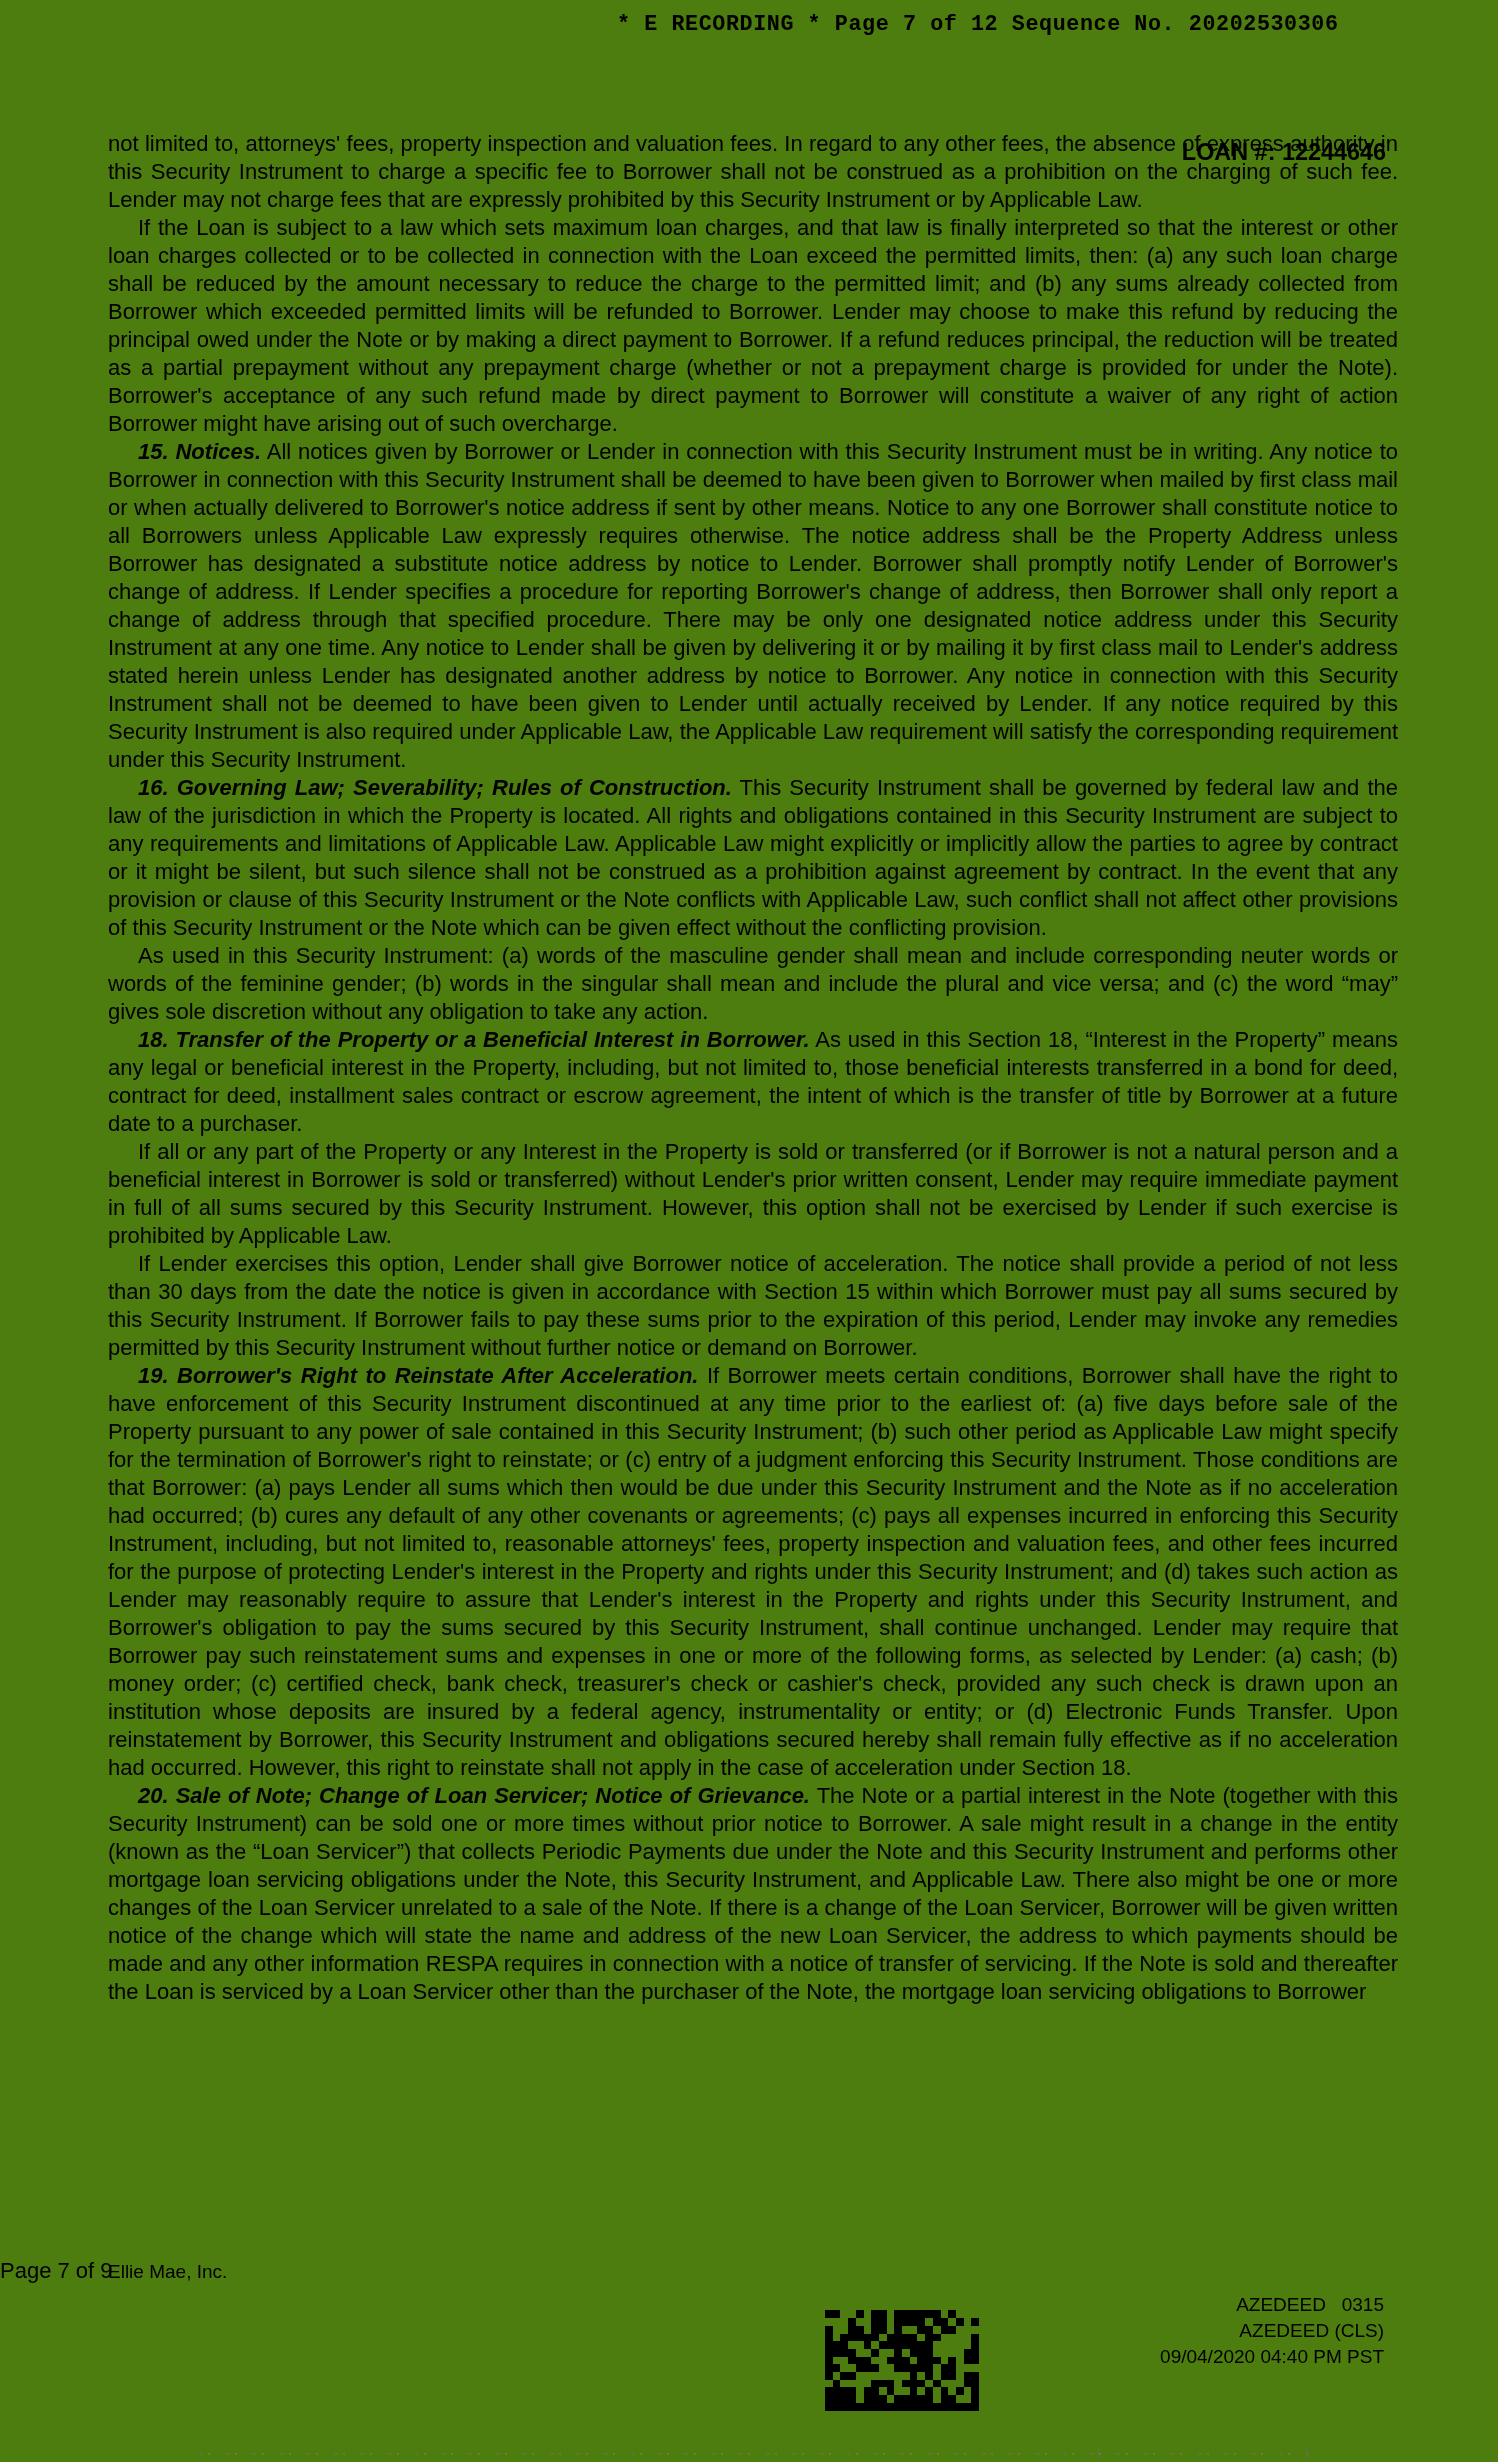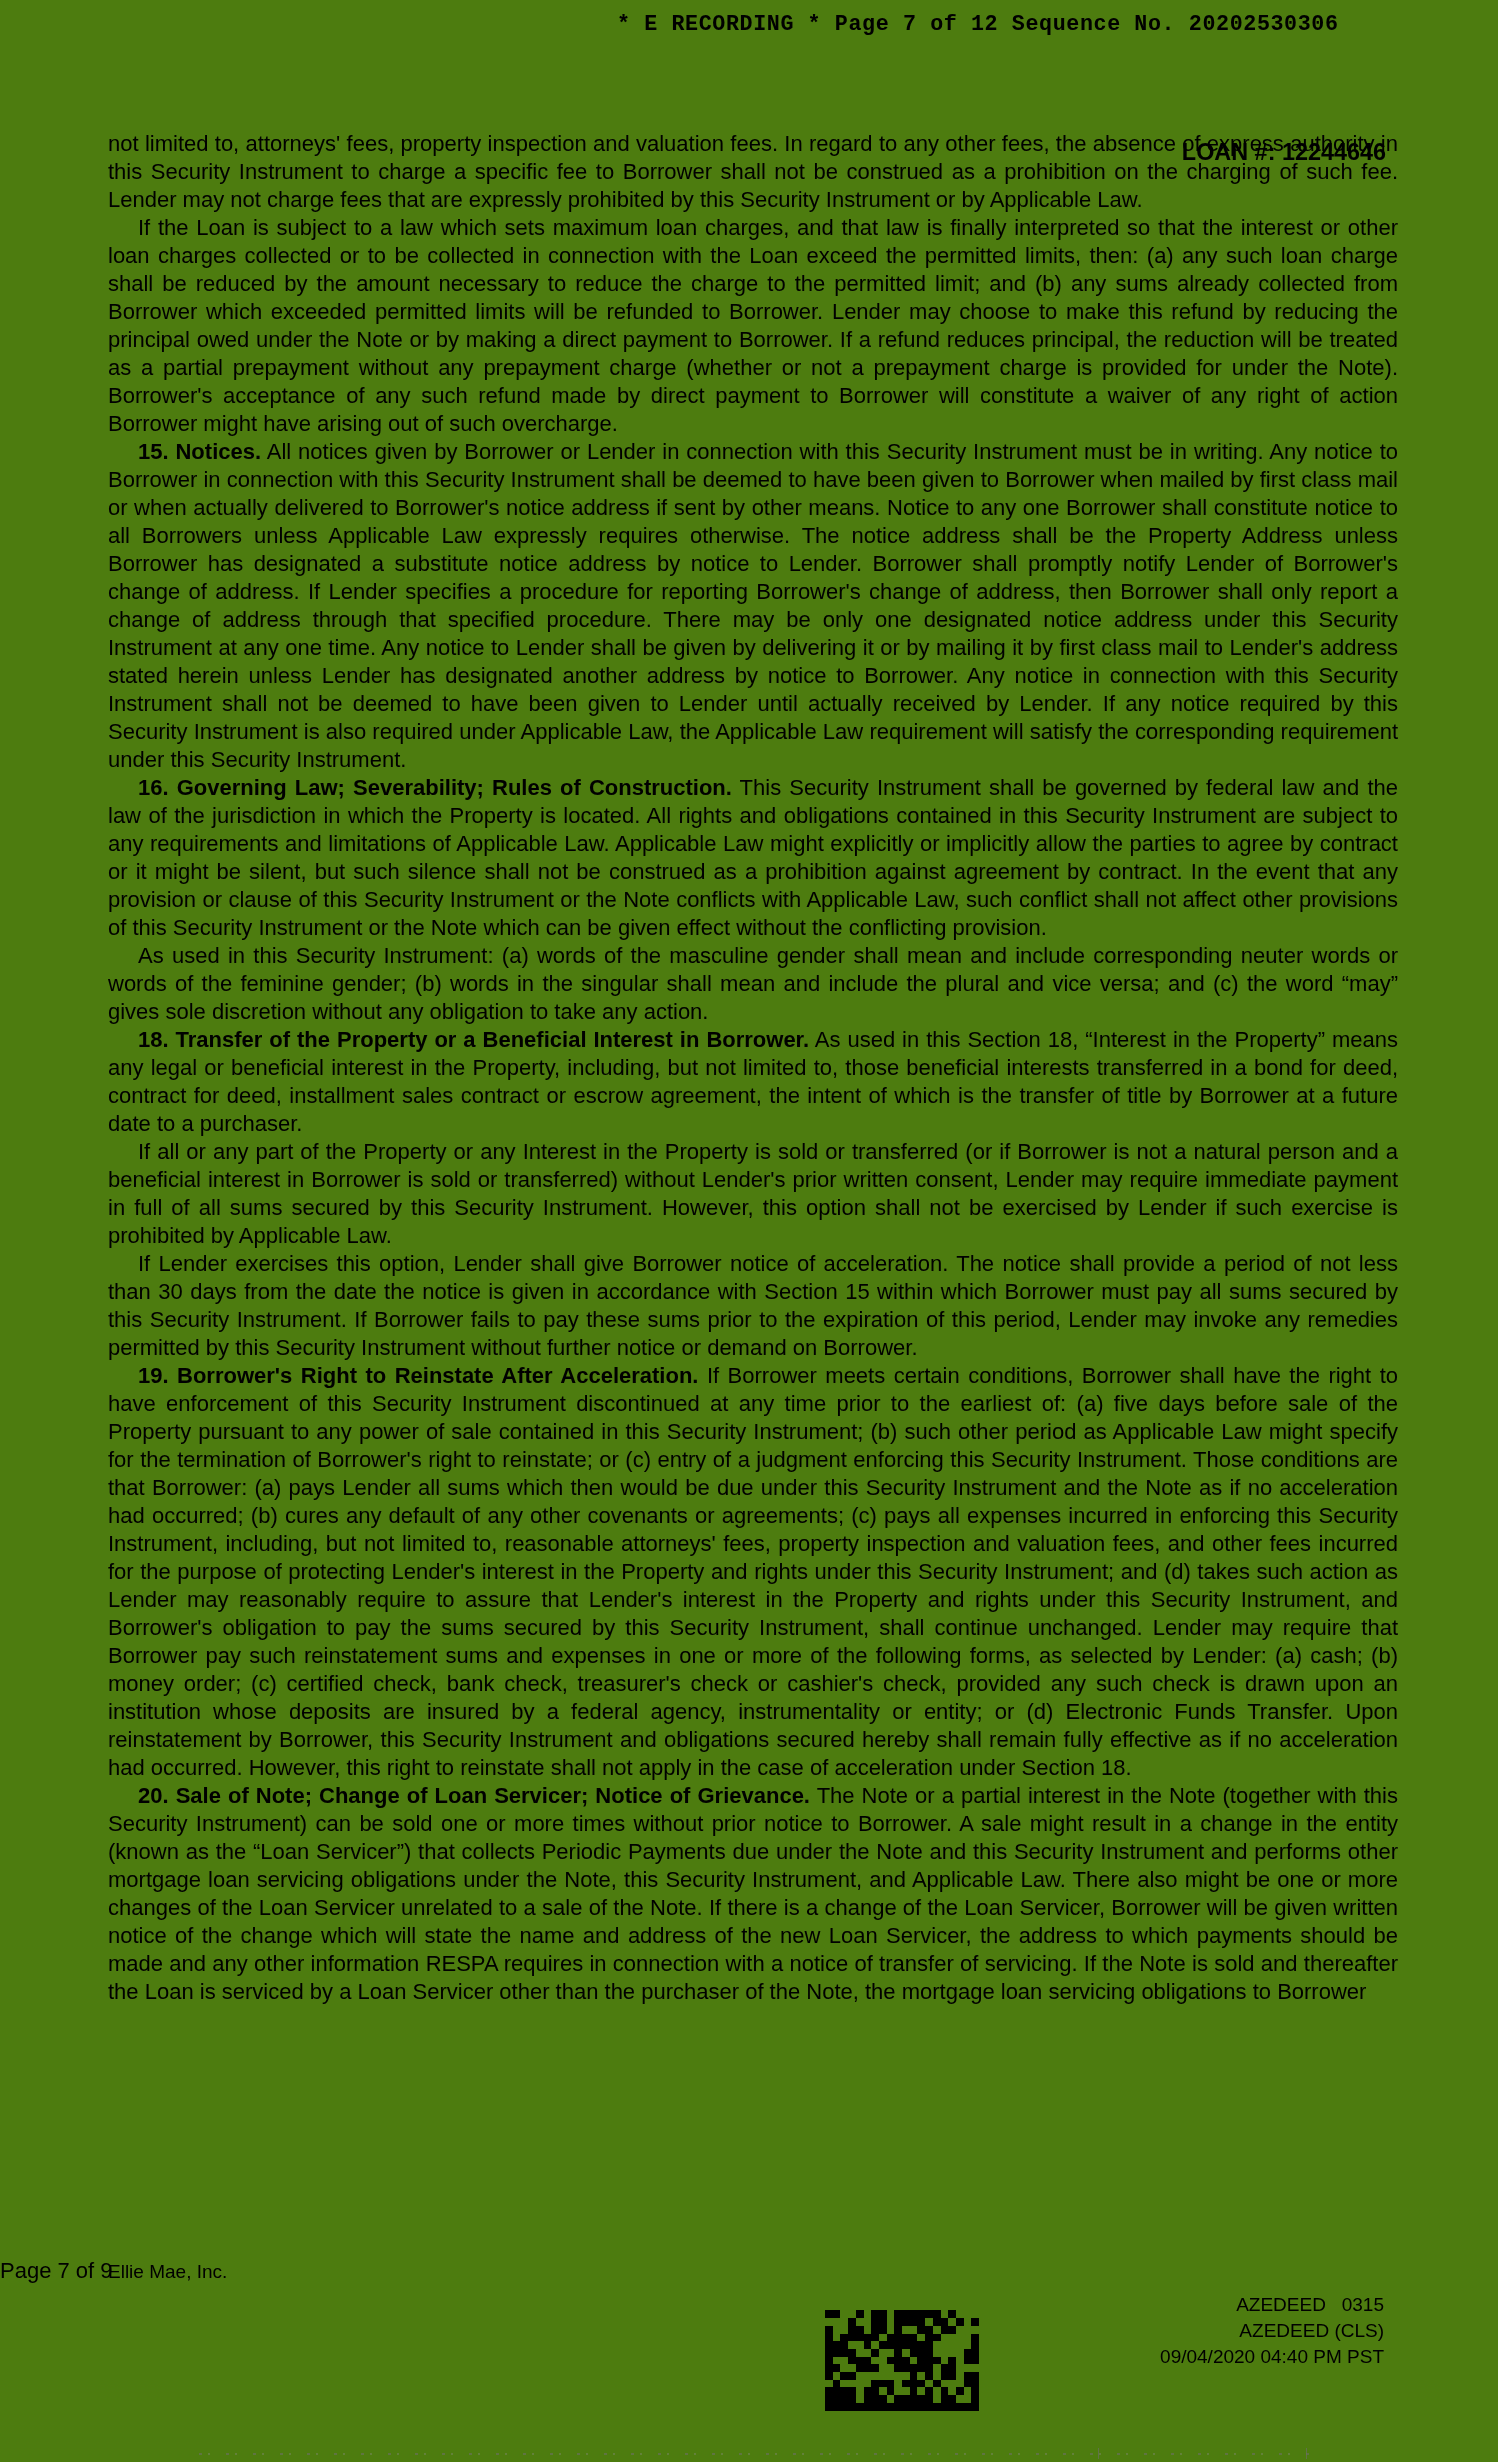--- a/index.html
+++ b/index.html
@@ -37,21 +37,21 @@
     top:130px;
     left:108px;
     width:1290px;
     font-size:22px;
     line-height:28px;
     text-align:justify;
     text-justify:inter-word;
   }
   .para{margin:0;text-indent:30px;}
   .para.noindent{text-indent:0;}
-  .lead{font-weight:700;}
+  .lead{font-weight:700;font-style:italic;}
   .footer-form{
     position:absolute;
     top:2238px;
     left:108px;
     font-weight:700;
     font-size:19.3px;
     white-space:nowrap;
   }
   .footer-vendor{
     position:absolute;

